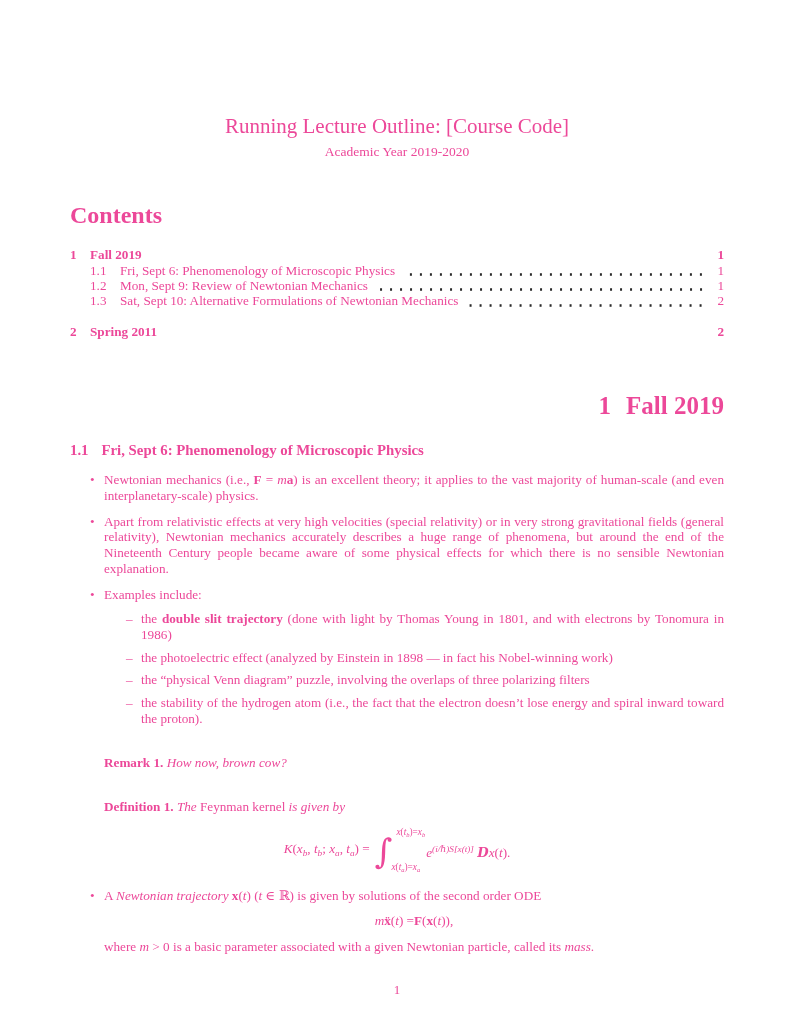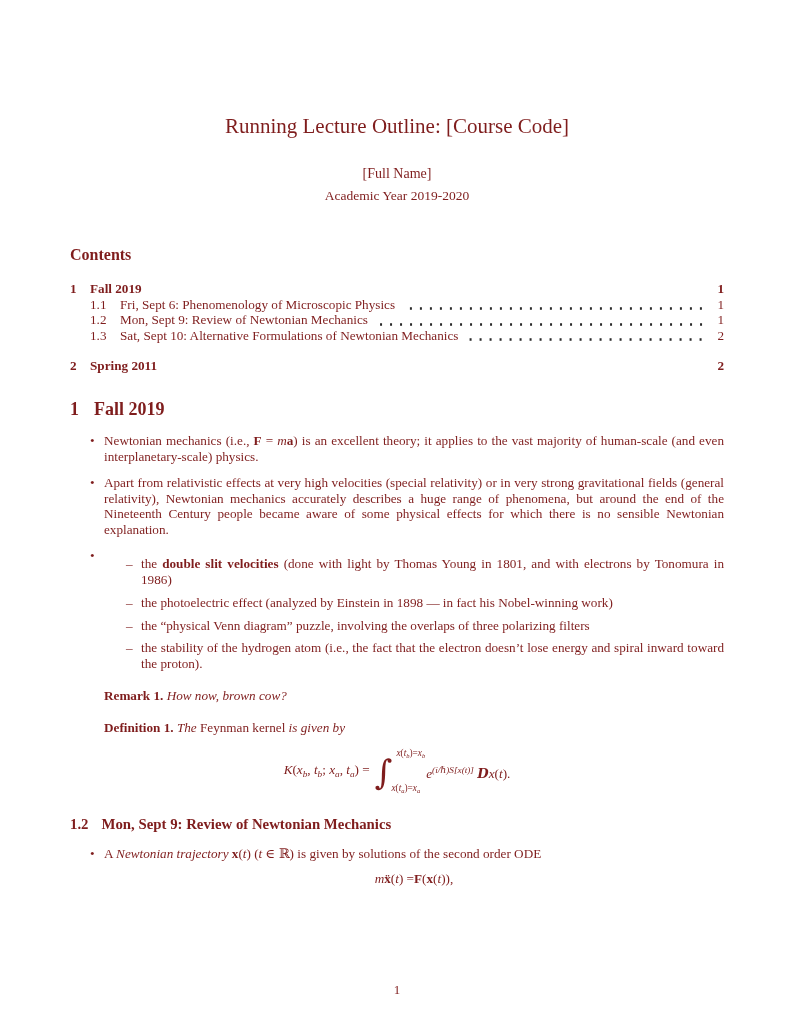--- a/index.html
+++ b/index.html
@@ -1,70 +1,70 @@
 <!DOCTYPE html>
 <html><head>
 <meta charset="utf-8">
 <style>
   * { margin:0; padding:0; box-sizing:border-box; }
   html,body { background:#ffffff; }
   .page {
     position:relative;
     width:794px; height:1028px;
     background:#ffffff;
-    color:#7f1d1d;
+    color:#ec4899;
     font-family:"Liberation Serif","DejaVu Serif",serif;
     font-size:13.2px;
     line-height:1.2;
     overflow:hidden;
   }
   .content { padding:0 70px; }
 
   
   .doc-header { text-align:center; padding-top:114px; }
   .doc-title  { font-size:21px; font-weight:400; }
   .doc-author { margin-top:27px; font-size:14px; }
   .doc-date   { margin-top:5px; font-size:13.5px; }
 
   
   .toc { margin-top:41px; }
-  .toc-heading { font-size:16px; font-weight:700; }
+  .toc-heading { font-size:24px; font-weight:700; }
   .toc-list { margin-top:17px; }
   .toc-row { display:flex; align-items:baseline; line-height:15.4px; }
   .toc-row.l1 { font-weight:700; }
   .toc-row.l1 .toc-num { width:20px; }
   .toc-row.l2 { margin-left:20px; }
   .toc-row.l2 .toc-num { width:30px; }
   .toc-row.spaced { margin-top:15px; }
   .toc-fill { flex:1; align-self:flex-end; height:3px; margin:0 8px 2px 8px; }
   .toc-row.l2 .toc-fill {
     background-image:radial-gradient(circle, #2a2a2a 1.05px, rgba(0,0,0,0) 1.35px);
     background-size:10px 3px;
     background-repeat:repeat-x;
     background-position:right bottom;
   }
   .toc-page { min-width:10px; text-align:right; }
 
   
-  .sec-heading { margin-top:26px; font-size:18px; font-weight:700; }
+  .sec-heading { margin-top:52px; font-size:25px; font-weight:700;text-align:right; }
   .sec-heading .num { margin-right:15px; }
   .subsec-heading { margin-top:21px; font-size:14.8px; font-weight:700; }
   .subsec-heading .num { margin-right:13px; }
 
   
   ul { list-style:none; }
   .bullets { margin-top:12px; }
   .bullets > li { display:flex; margin-top:10px; }
   .bullets > li:first-child { margin-top:0; }
   .marker { flex:none; width:14px; margin-left:20px; }
   .li-body { flex:1; text-align:justify; }
   .dashes { margin-top:8px; margin-left:22px; }
   .dashes > li { display:flex; margin-top:7px; }
   .dashes .marker { width:15px; margin-left:0; }
-  .theorem-par { margin-top:16px; margin-left:34px; text-align:justify;font-family:Liberation Serif, serif; }
+  .theorem-par { margin-top:28px; margin-left:34px; text-align:justify;font-family:Liberation Serif, serif; }
   .cont-par { margin-top:10px; text-align:justify; }
 
   
   .run-b { font-weight:700; }
   .run-i { font-style:italic; }
   .run-sub { font-size:0.7em; vertical-align:-0.3em; }
   .run-sup { font-size:0.7em; vertical-align:0.5em;text-align:right; }
   .run-script { font-family:"DejaVu Serif",serif; font-style:italic; font-weight:600; }
 
   
@@ -81,21 +81,20 @@
   .page-footer { position:absolute; left:0; right:0; bottom:30px; text-align:center; font-size:13px; }
 </style>
 </head>
 <body>
 
 <div class="page">
   <div class="content">
 
     <header class="doc-header">
       <div class="doc-title">Running Lecture Outline: [Course Code]</div>
-      <div class="doc-author">[Full Name]</div>
       <div class="doc-date">Academic Year 2019-2020</div>
     </header>
 
     <section class="toc">
       <div class="toc-heading">Contents</div>
       <div class="toc-list">
         <div class="toc-row l1">
           <span class="toc-num">1</span>
           <span class="toc-title">Fall 2019</span>
           <span class="toc-fill"></span>
@@ -127,37 +126,41 @@
         </div>
       </div>
     </section>
 
     <main>
 
       <h2 class="sec-heading">
         <span class="num">1</span><span>Fall 2019</span>
       </h2>
 
+      <h3 class="subsec-heading">
+        <span class="num">1.1</span><span>Fri, Sept 6: Phenomenology of Microscopic Physics</span>
+      </h3>
 
       <ul class="bullets">
         <li>
           <span class="marker">•</span>
           <div class="li-body"><span>Newtonian mechanics (i.e., </span><span class="run-b">F</span><span> = </span><span class="run-i">m</span><span class="run-b">a</span><span>) is an excellent theory; it applies to the vast majority of human-scale (and even interplanetary-scale) physics.</span></div>
         </li>
         <li>
           <span class="marker">•</span>
           <div class="li-body"><span>Apart from relativistic effects at very high velocities (special relativity) or in very strong gravitational fields (general relativity), Newtonian mechanics accurately describes a huge range of phenomena, but around the end of the Nineteenth Century people became aware of some physical effects for which there is no sensible Newtonian explanation.</span></div>
         </li>
         <li>
           <span class="marker">•</span>
           <div class="li-body">
+            <div><span>Examples include:</span></div>
             <ul class="dashes">
               <li>
                 <span class="marker">–</span>
-                <div class="li-body"><span>the </span><span class="run-b">double slit velocities</span><span> (done with light by Thomas Young in 1801, and with electrons by Tonomura in 1986)</span></div>
+                <div class="li-body"><span>the </span><span class="run-b">double slit trajectory</span><span> (done with light by Thomas Young in 1801, and with electrons by Tonomura in 1986)</span></div>
               </li>
               <li>
                 <span class="marker">–</span>
                 <div class="li-body"><span>the photoelectric effect (analyzed by Einstein in 1898 — in fact his Nobel-winning work)</span></div>
               </li>
               <li>
                 <span class="marker">–</span>
                 <div class="li-body"><span>the “physical Venn diagram” puzzle, involving the overlaps of three polarizing filters</span></div>
               </li>
               <li>
@@ -177,43 +180,41 @@
         <span class="int-group">
           <span class="int-sign">∫</span>
           <span class="int-limits">
             <span class="lim-top"><span class="run-i">x</span><span>(</span><span class="run-i">t</span><span class="run-i run-sub">b</span><span>)=</span><span class="run-i">x</span><span class="run-i run-sub">b</span></span>
             <span class="lim-bot"><span class="run-i">x</span><span>(</span><span class="run-i">t</span><span class="run-i run-sub">a</span><span>)=</span><span class="run-i">x</span><span class="run-i run-sub">a</span></span>
           </span>
         </span>
         <span class="integrand"><span class="run-i">e</span><span class="run-i run-sup">(i/ℏ)S[x(t)]</span><span> </span><span class="run-script">D</span><span class="run-i">x</span><span>(</span><span class="run-i">t</span><span>).</span></span>
       </div>
 
-      <h3 class="subsec-heading">
-        <span class="num">1.2</span><span>Mon, Sept 9: Review of Newtonian Mechanics</span>
-      </h3>
 
       <ul class="bullets">
         <li>
           <span class="marker">•</span>
           <div class="li-body">
             <div><span>A </span><span class="run-i">Newtonian trajectory</span><span> </span><span class="run-b">x</span><span>(</span><span class="run-i">t</span><span>) (</span><span class="run-i">t</span><span> ∈ ℝ) is given by solutions of the second order ODE</span></div>
             <div class="display-math dm-small">
                 <span class="run-i">m</span>
                 <span> </span>
                 <span class="run-b">ẍ</span>
                 <span>(</span>
                 <span class="run-i">t</span>
                 <span>) = </span>
                 <span class="run-b">F</span>
                 <span>(</span>
                 <span class="run-b">x</span>
                 <span>(</span>
                 <span class="run-i">t</span>
                 <span>)),</span>
               </div>
+            <div class="cont-par"><span>where </span><span class="run-i">m</span><span> &gt; 0 is a basic parameter associated with a given Newtonian particle, called its </span><span class="run-i">mass</span><span>.</span></div>
           </div>
         </li>
       </ul>
 
     </main>
   </div>
 
   <footer class="page-footer">
     <span>1</span>
   </footer>

